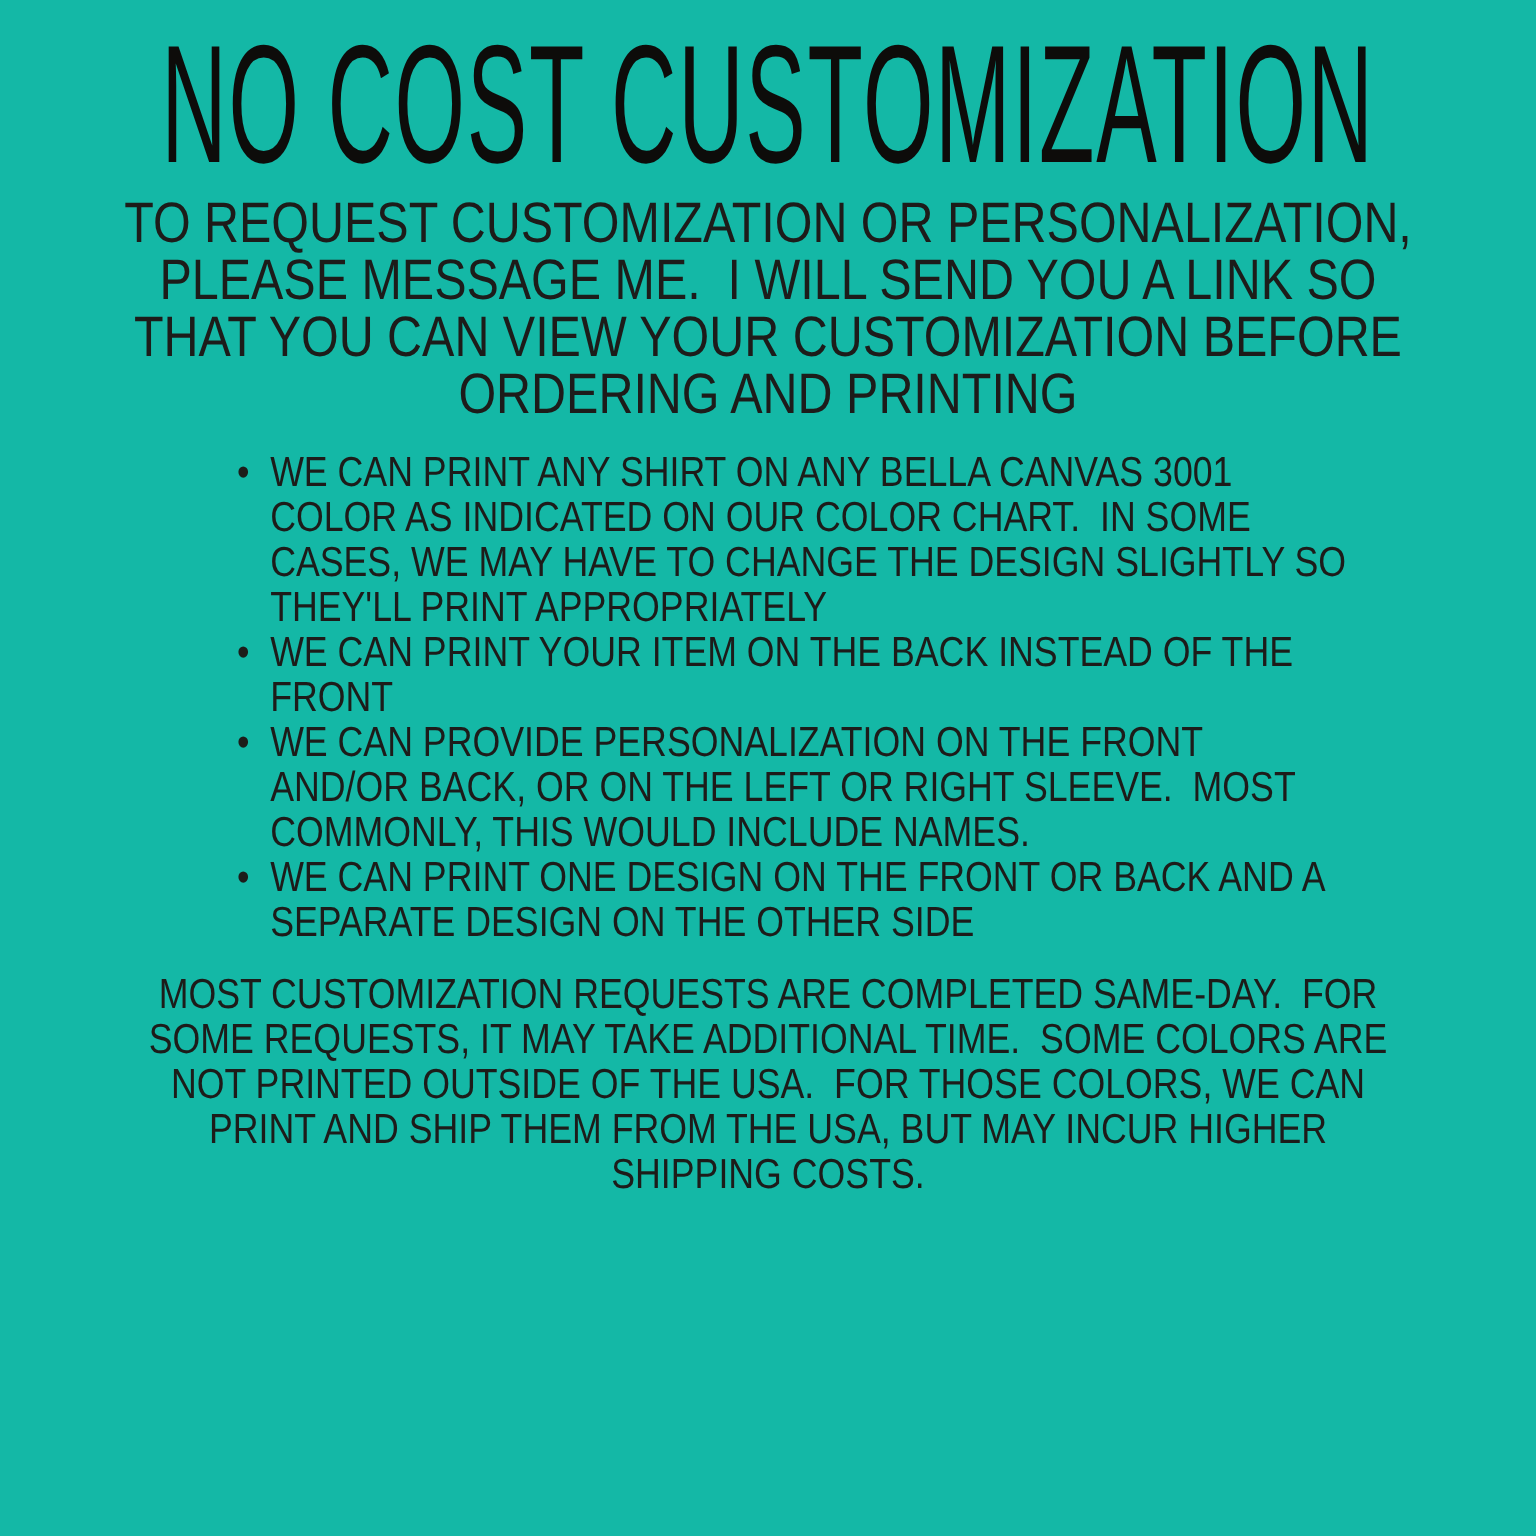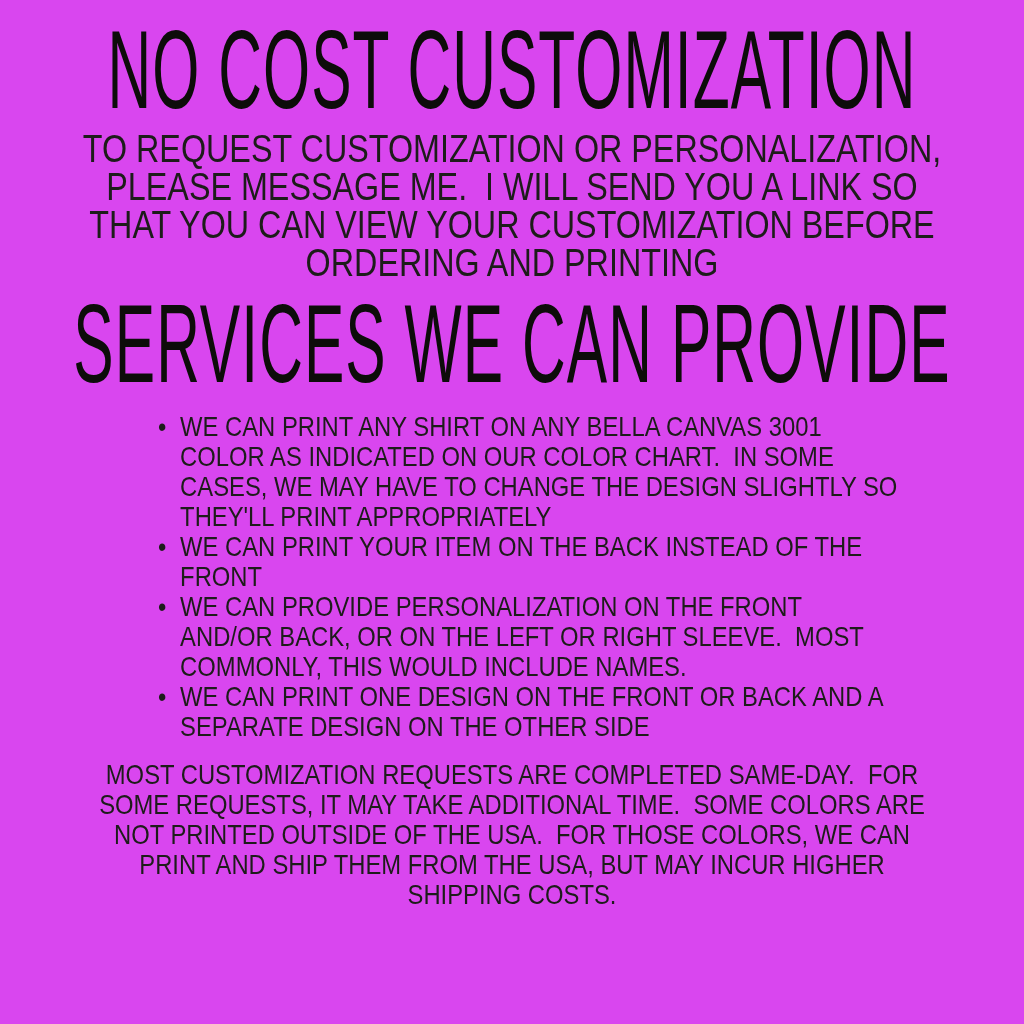--- a/index.html
+++ b/index.html
@@ -4,21 +4,21 @@
 <style>
   html, body {
     margin: 0;
     padding: 0;
     background: #ece4d9;
   }
   .poster {
     position: relative;
     width: 1024px;
     height: 1024px;
-    background: #d946ef;
+    background: #14b8a6;
     overflow: hidden;
     font-family: "Liberation Sans", sans-serif;
     color: #1d1c1a;
   }
   
   .title-wrap   { padding-top: 16px; }
   .services-title-wrap { margin-top: 12px; }
   .big-heading {
     display: block;
     width: 1700px;
@@ -82,23 +82,20 @@
     <h1 class="big-heading">NO COST CUSTOMIZATION</h1>
   </div>
 
   <div class="intro-wrap">
     <div class="center-para intro-text">TO REQUEST CUSTOMIZATION OR PERSONALIZATION,
 PLEASE MESSAGE ME.  I WILL SEND YOU A LINK SO
 THAT YOU CAN VIEW YOUR CUSTOMIZATION BEFORE
 ORDERING AND PRINTING</div>
   </div>
 
-  <div class="services-title-wrap">
-    <h2 class="big-heading">SERVICES WE CAN PROVIDE</h2>
-  </div>
 
   <div class="bullets-wrap">
     <div class="bullets-inner">
 
       <div class="bullet-item">
         <span class="bullet-dot">•</span>
         <span class="bullet-text">WE CAN PRINT ANY SHIRT ON ANY BELLA CANVAS 3001
 COLOR AS INDICATED ON OUR COLOR CHART.  IN SOME
 CASES, WE MAY HAVE TO CHANGE THE DESIGN SLIGHTLY SO
 THEY'LL PRINT APPROPRIATELY</span>

